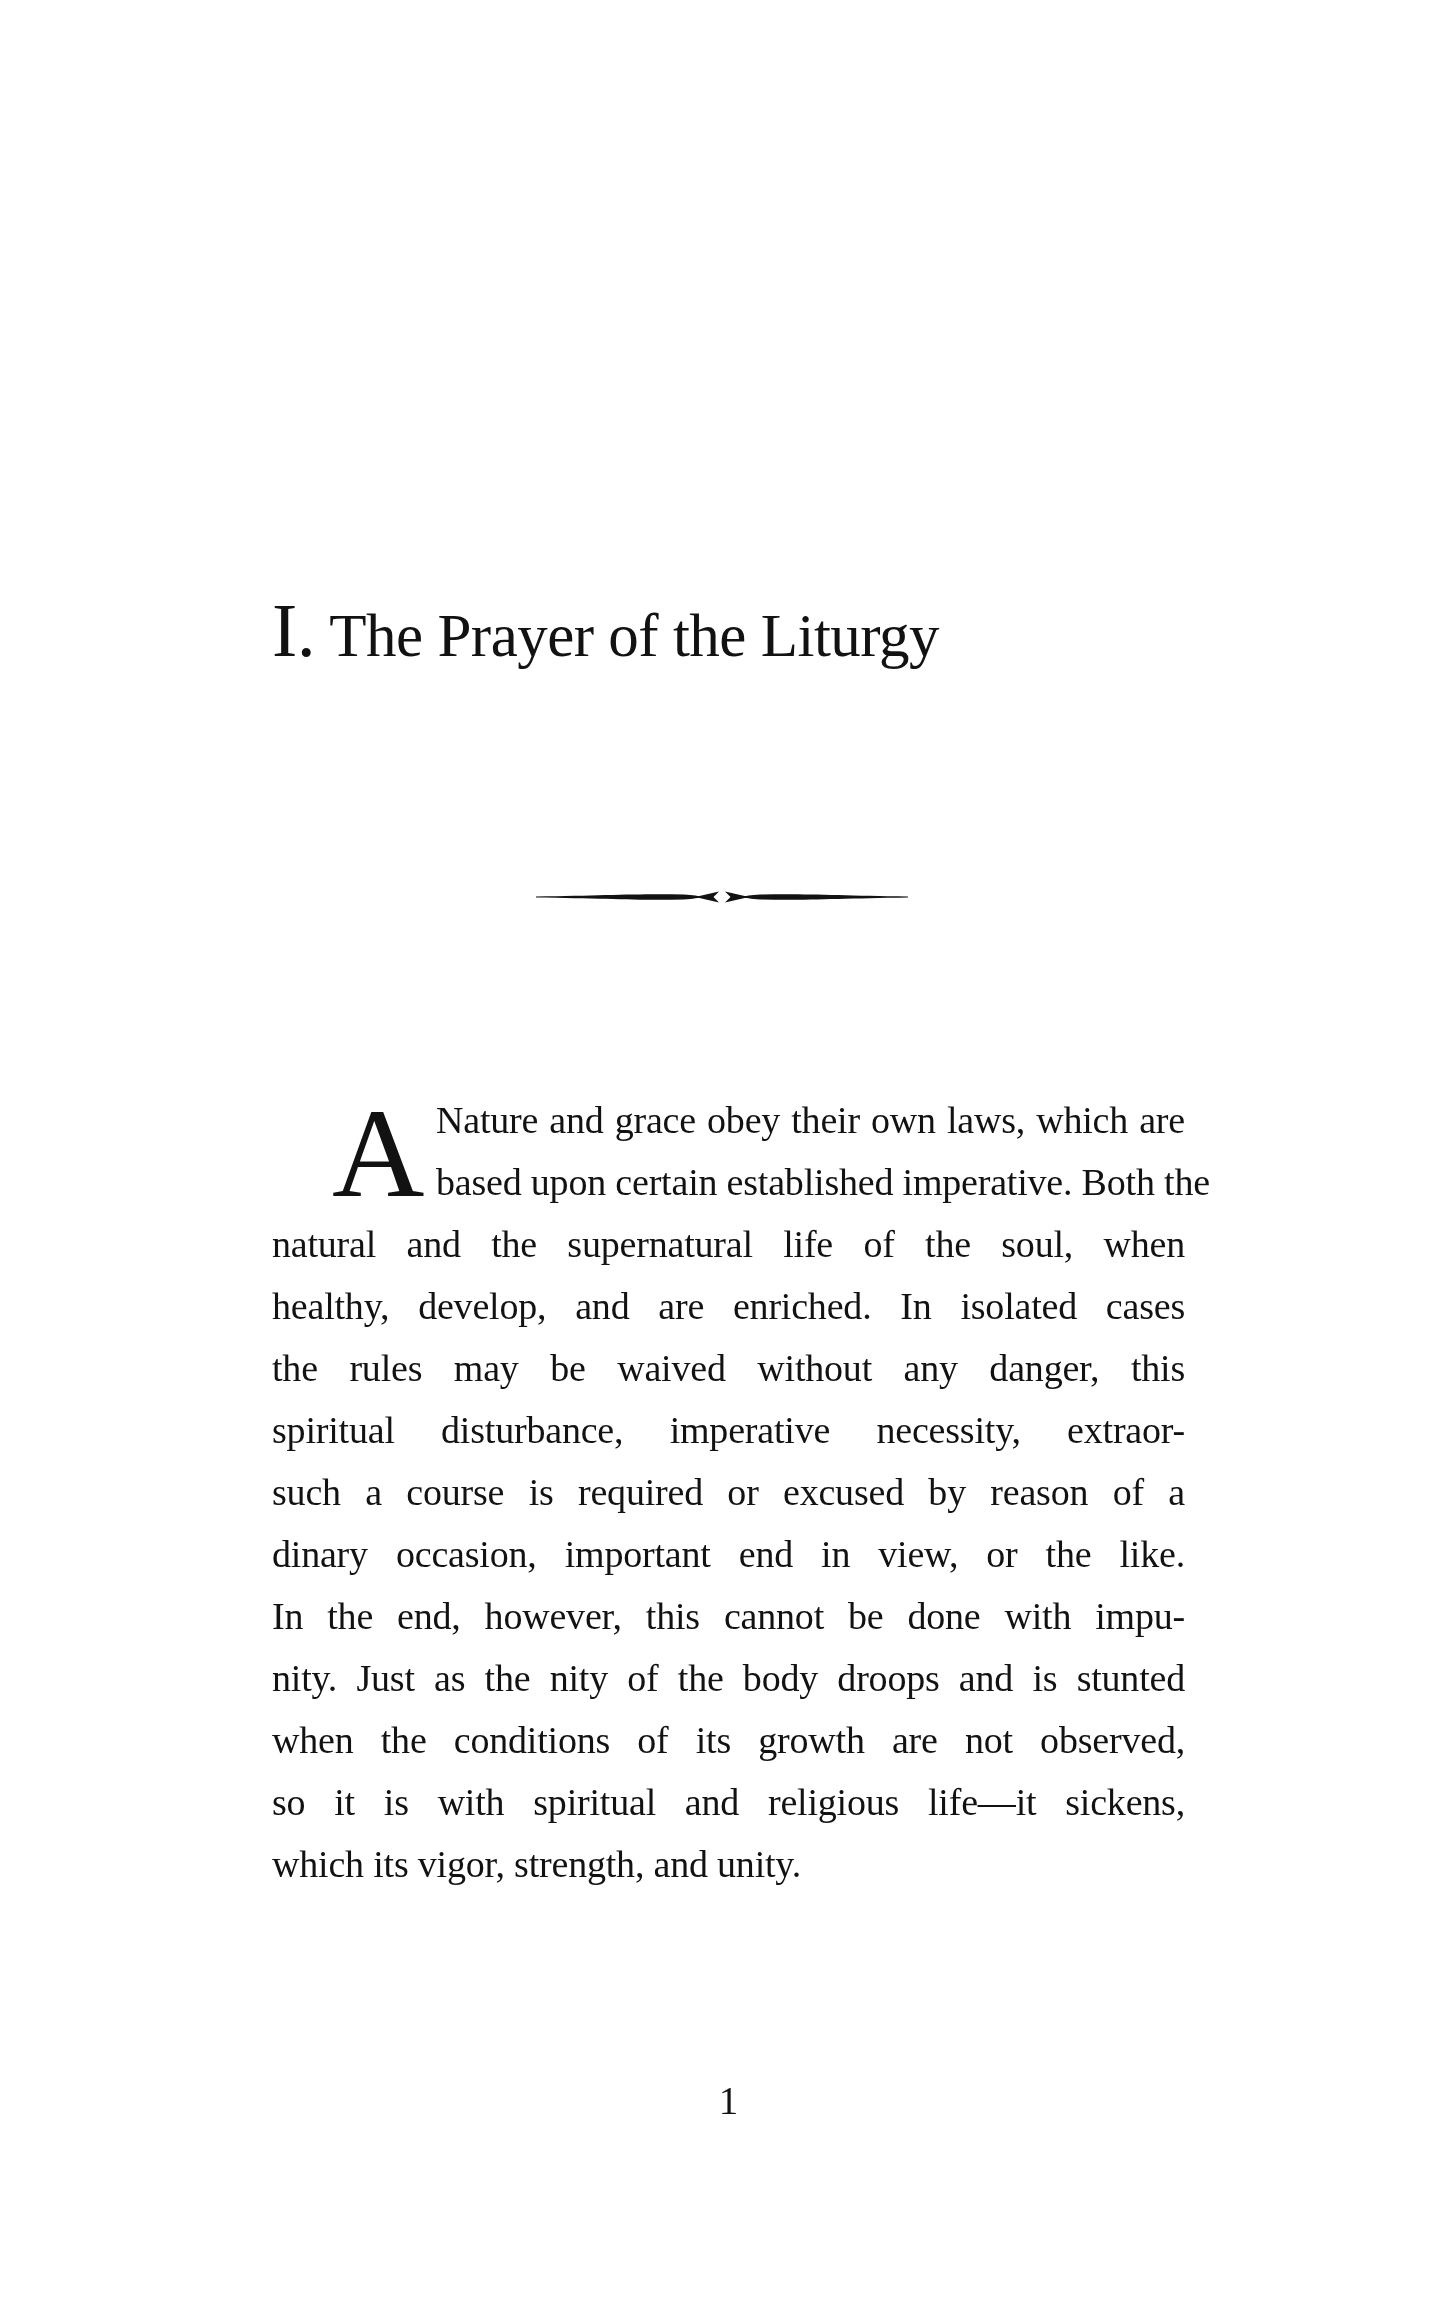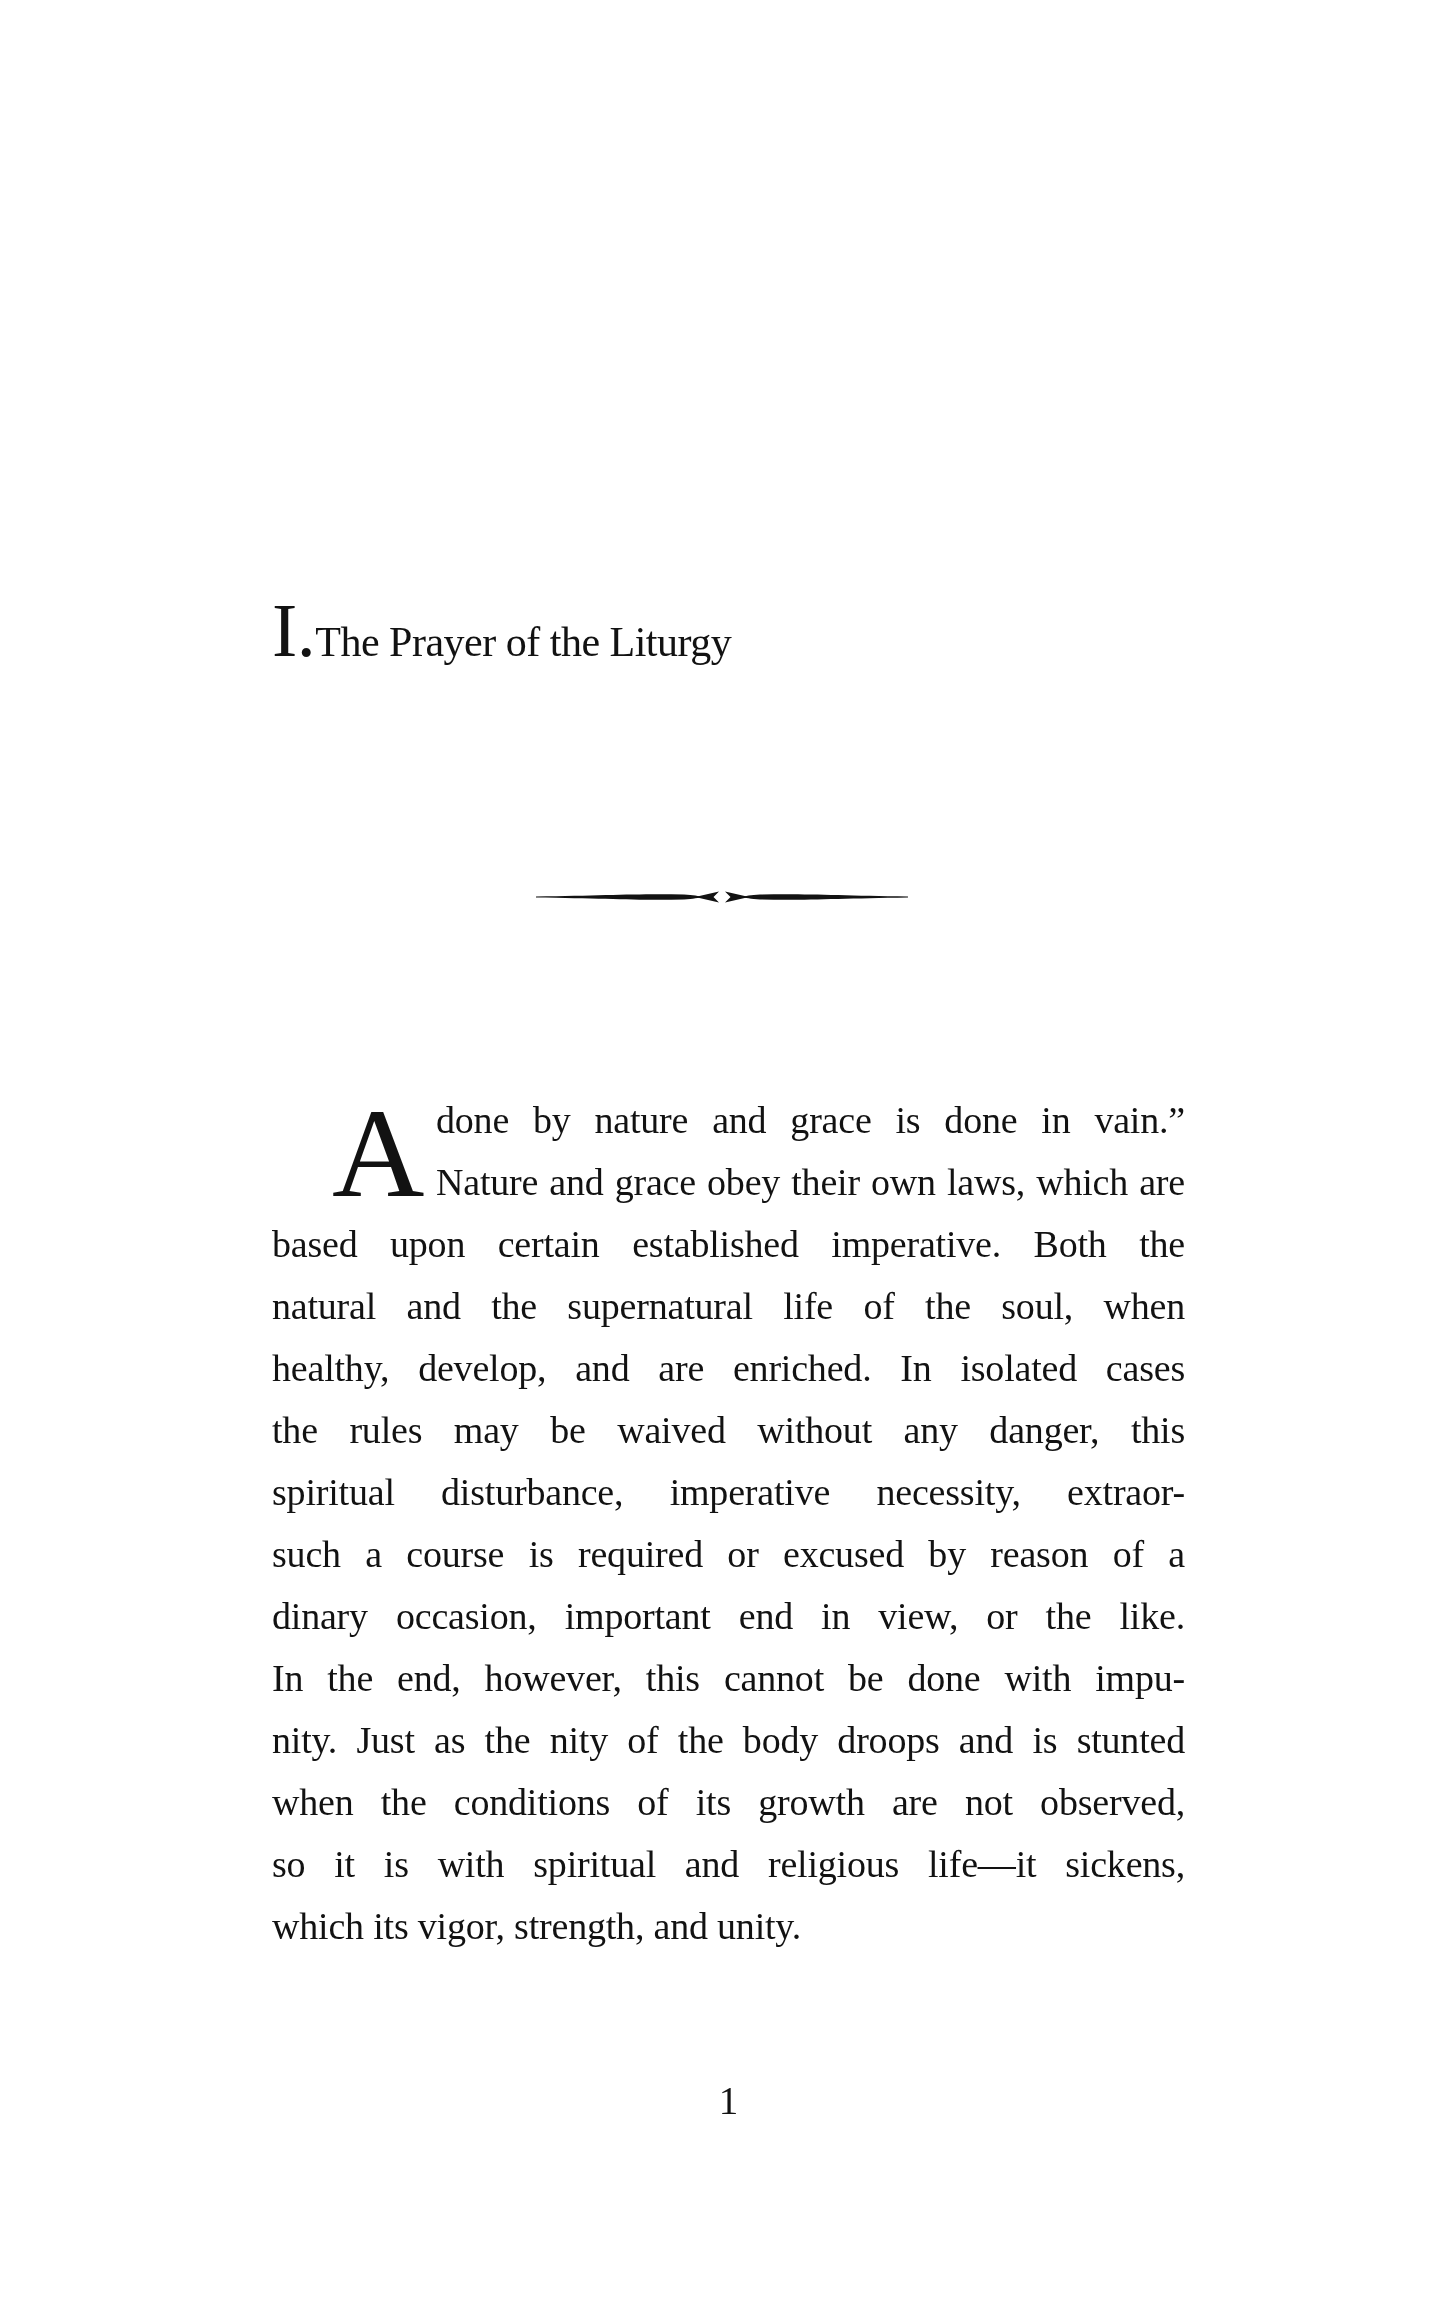--- a/index.html
+++ b/index.html
@@ -17,23 +17,23 @@
     position:absolute;
     left:272px;top:592px;
     white-space:nowrap;
     letter-spacing:-0.5px;
   }
   .title .chapnum{
     font-size:76px;
     line-height:1;
   }
   .title .chaptext{
-    font-size:42px;
+    font-size:61px;
     line-height:1;
-    margin-left:0;
+    margin-left:14px;
   }
   
   .divider{
     position:absolute;
     left:536px;top:889px;
     width:372px;height:16px;
   }
   
   .bodytext{
     position:absolute;
@@ -89,21 +89,20 @@
     <path fill="#121212" d="M183,2.4 L159,8 L183,13.6 L177.5,8 Z"></path>
     <path fill="#121212" d="M189,2.4 L213,8 L189,13.6 L194.5,8 Z"></path>
     <path fill="#121212" d="M372,7.6 C302,6.6 270,4.6 224,5.6 C215,5.9 209,7.3 205,8 C209,8.7 215,10.1 224,10.4 C270,11.4 302,9.4 372,8.4 Z"></path>
   </svg>
 
   <div class="bodytext">
     <div class="dropcap-float">
       <span class="glyph">A</span>
     </div>
     <div id="lines">
-        <div class="bline">done by nature and grace is done in vain.”</div>
         <div class="bline">Nature and grace obey their own laws, which are</div>
         <div class="bline">based upon certain established imperative. Both the</div>
         <div class="bline">natural and the supernatural life of the soul, when</div>
         <div class="bline">healthy, develop, and are enriched. In isolated cases</div>
         <div class="bline">the rules may be waived without any danger, this</div>
         <div class="bline">spiritual disturbance, imperative necessity, extraor-</div>
         <div class="bline">such a course is required or excused by reason of a</div>
         <div class="bline">dinary occasion, important end in view, or the like.</div>
         <div class="bline">In the end, however, this cannot be done with impu-</div>
         <div class="bline">nity. Just as the nity of the body droops and is stunted</div>

